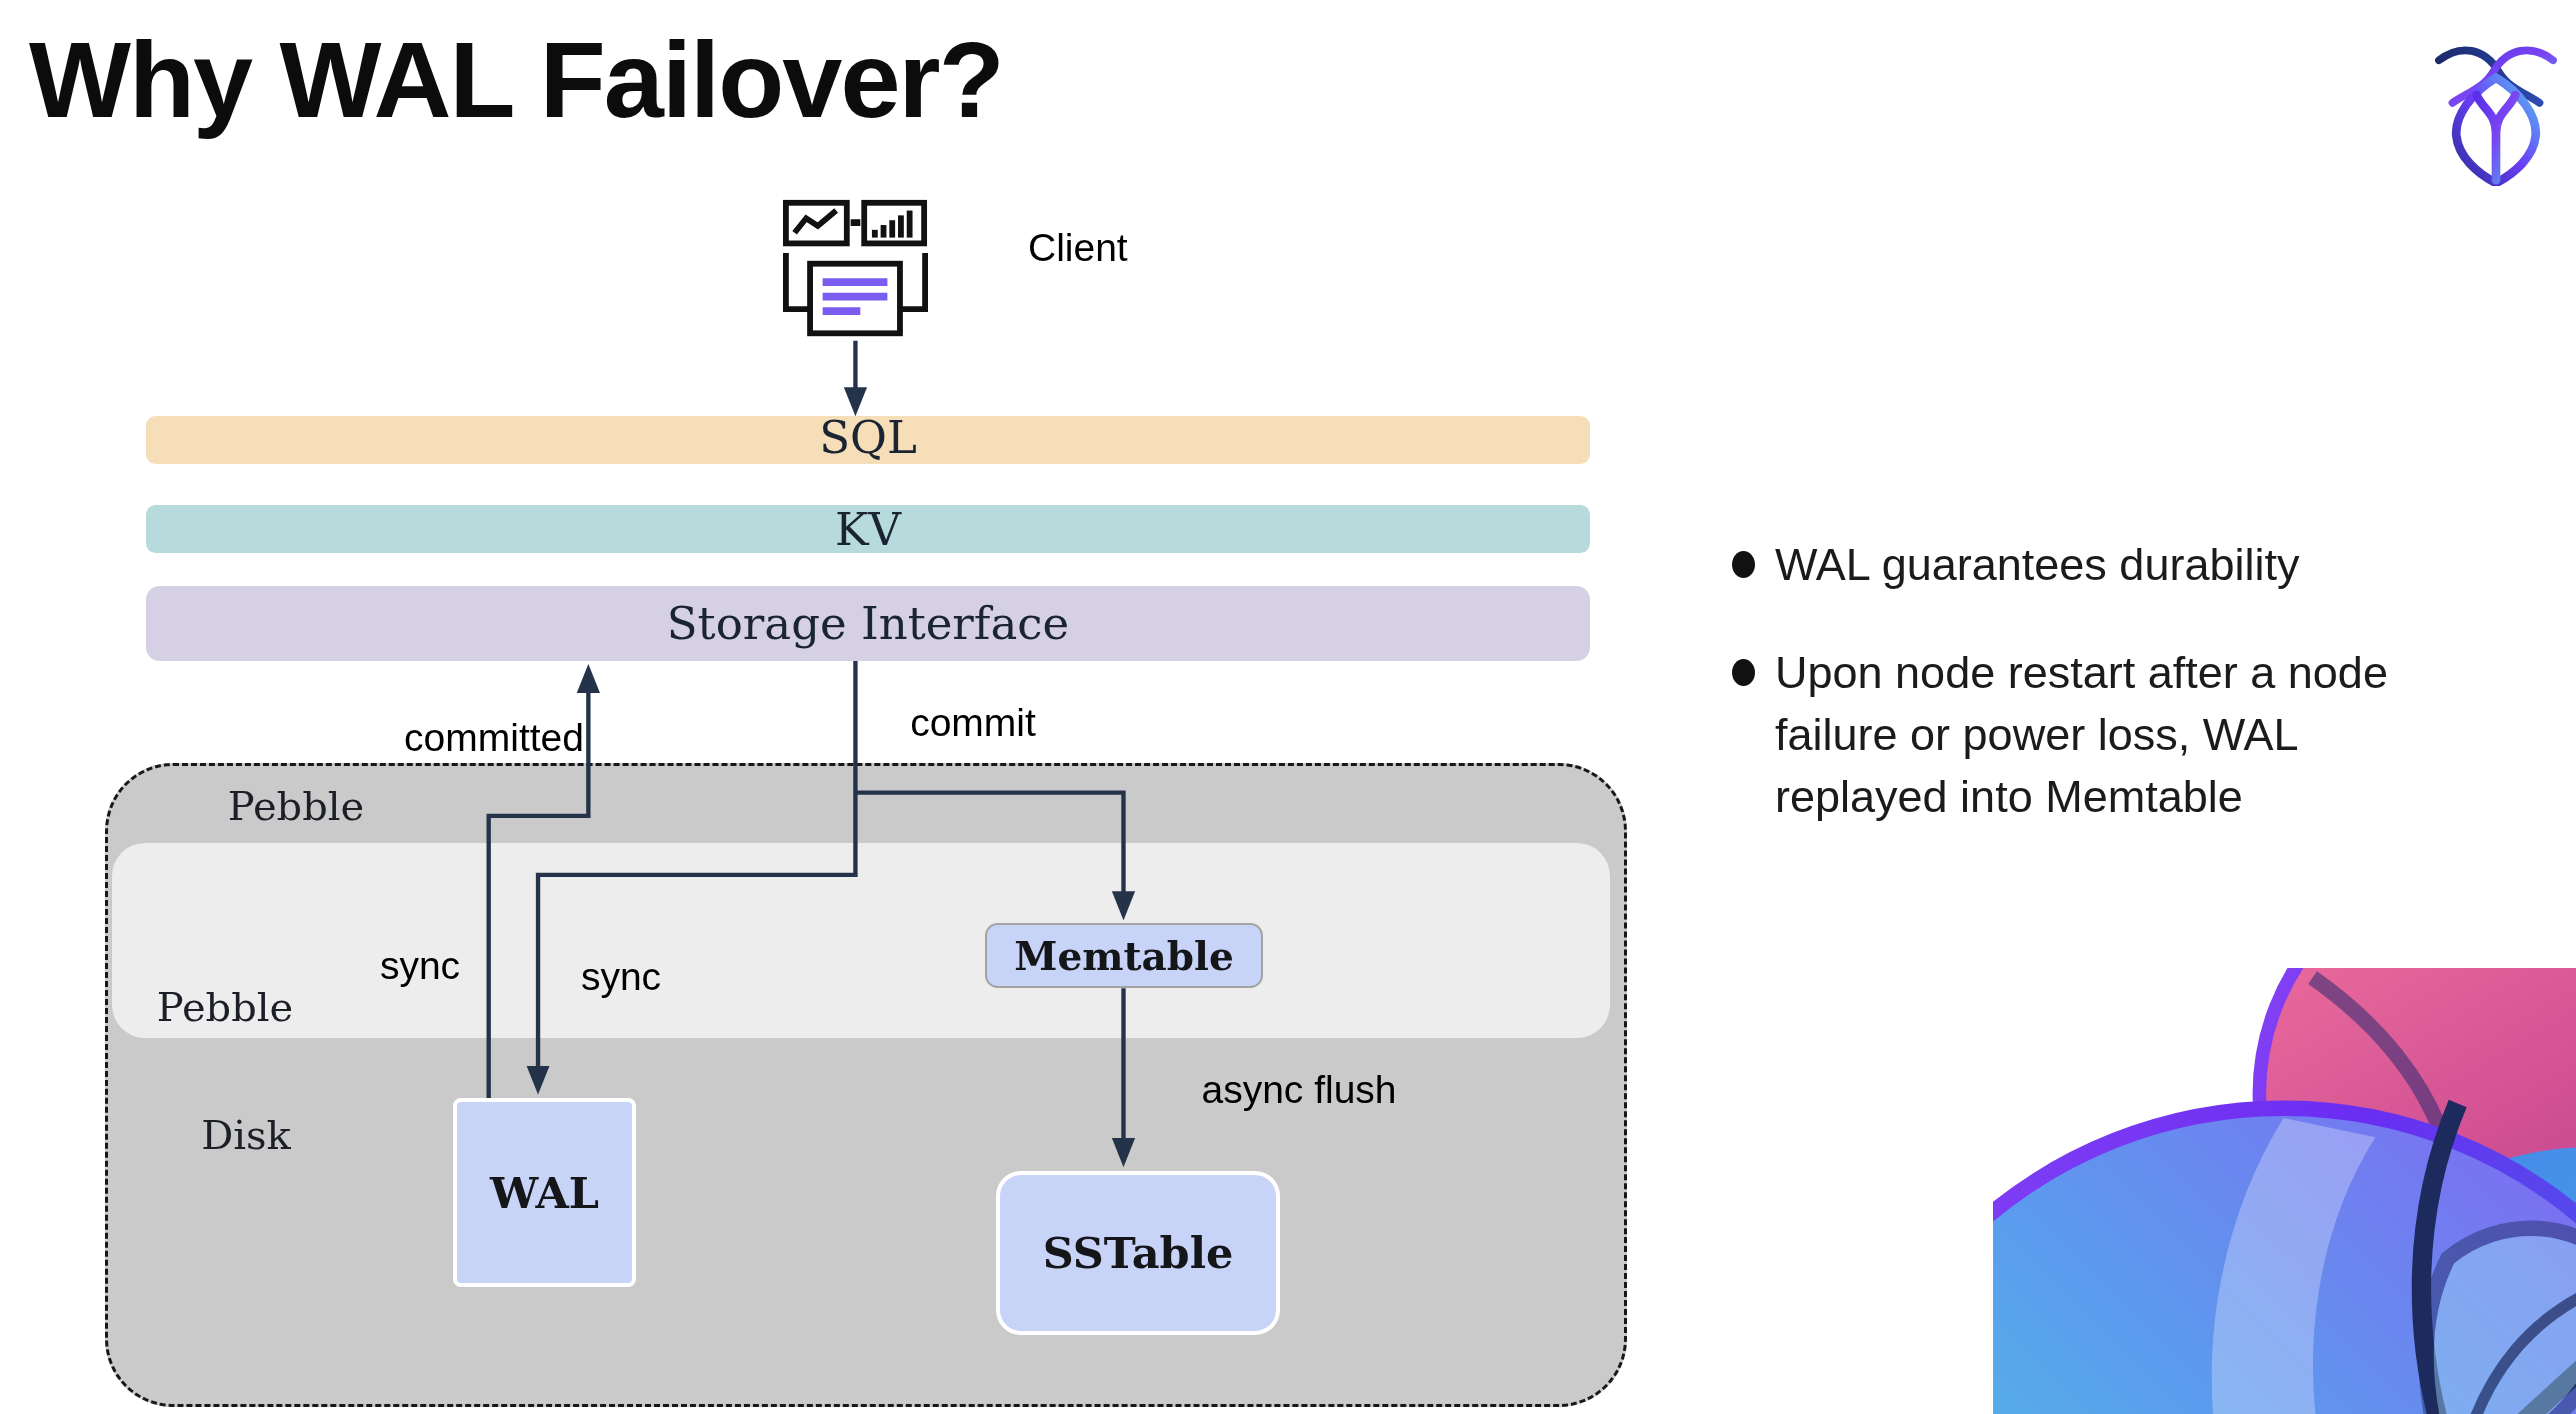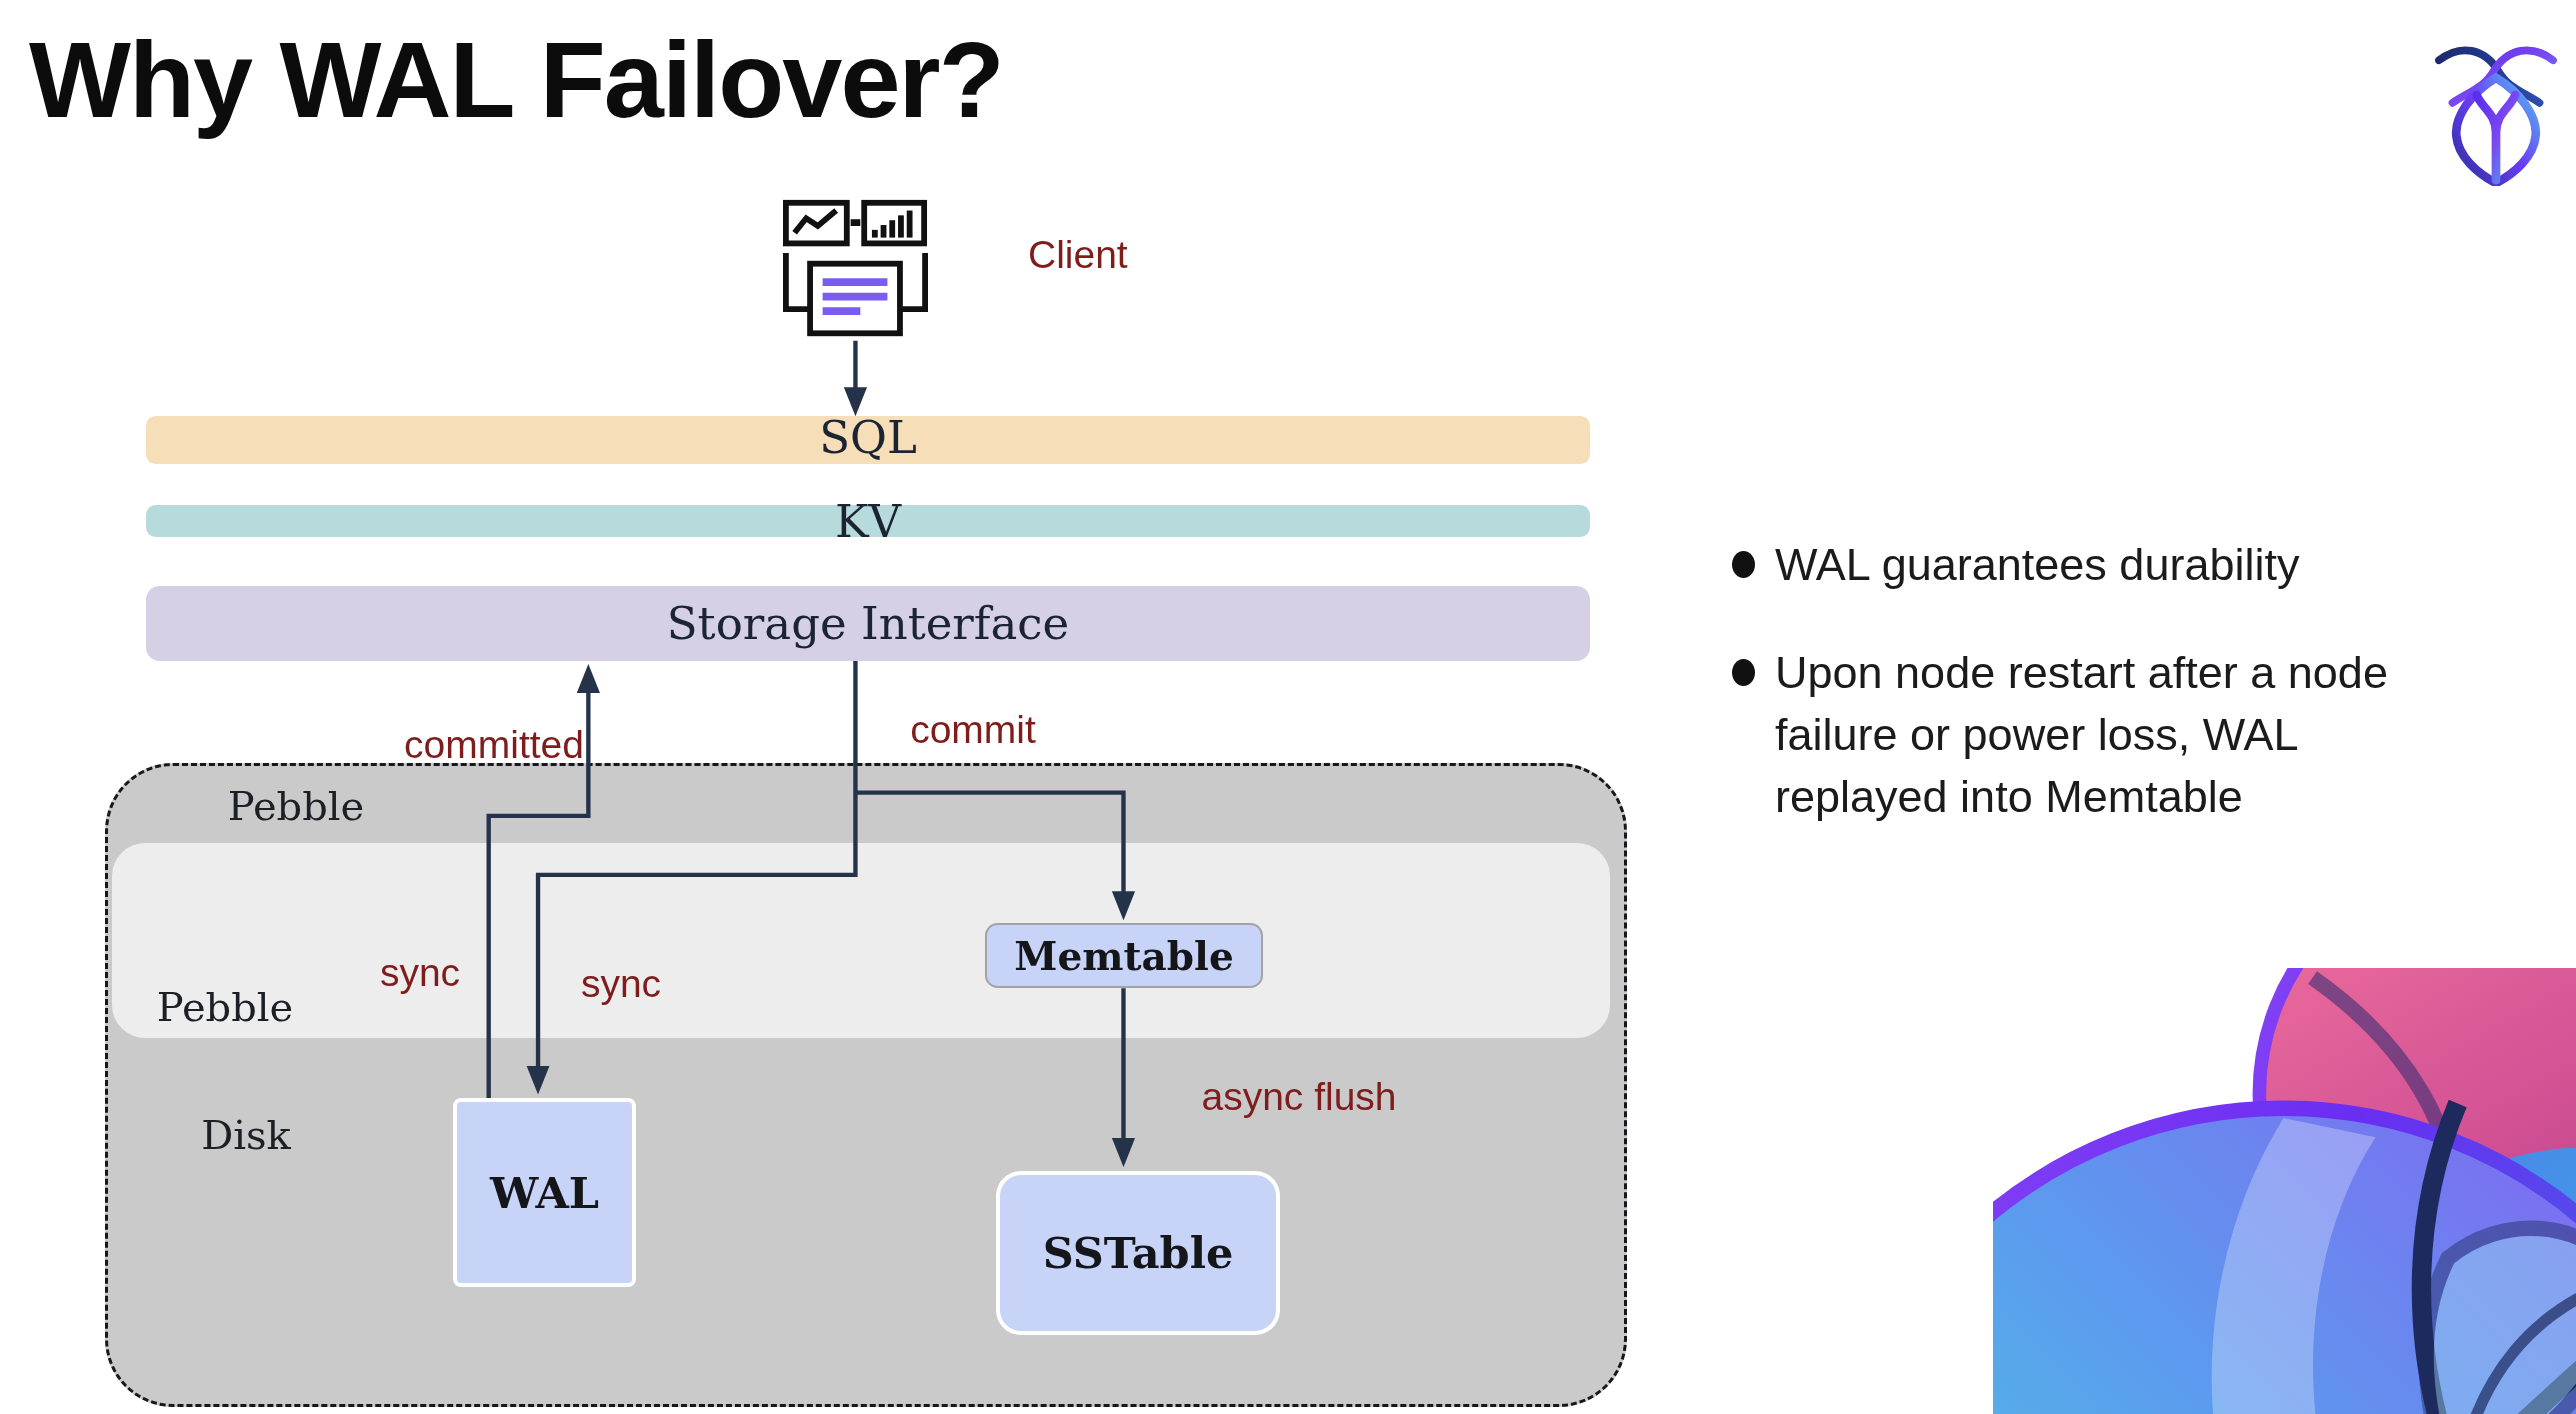--- a/index.html
+++ b/index.html
@@ -9,31 +9,31 @@
   }
   .abs{position:absolute;}
 
   
   .title{
     left:29px;top:17.4px;font-size:108px;font-weight:800;letter-spacing:-1.9px;
     color:#0c0c0c;font-family:"Liberation Sans",sans-serif;
   }
 
   
-  .sans-label{font-size:39px;color:#7f1d1d;white-space:nowrap;margin-top:7px;}
+  .sans-label{font-size:39px;color:#000000;white-space:nowrap;}
   .edge-label{transform:translate(-50%,-50%);}
 
   
   .bar{
     left:146px;width:1444px;border-radius:9.7px;
     display:flex;align-items:center;justify-content:center;
     font-family:"DejaVu Serif",serif;font-size:45px;color:#1a2433;
   }
   .bar-sql{top:416px;height:48px;background:var(--sql-bar);align-items:flex-end;}
-  .bar-kv{top:505px;height:32px;background:var(--kv-bar);}
+  .bar-kv{top:505px;height:48px;background:var(--kv-bar);}
   .bar-storage{top:586px;height:75px;background:var(--storage-bar);border-radius:13.5px;}
 
   
   .pebble{
     left:105px;top:763px;width:1522px;height:644px;background:var(--pebble-fill);
     border:3.9px dashed #17171c;border-radius:68px;box-sizing:border-box;
   }
   .memory-band{
     left:112px;top:843px;width:1498px;height:195px;background:var(--memory-fill);
     border-radius:33px;

